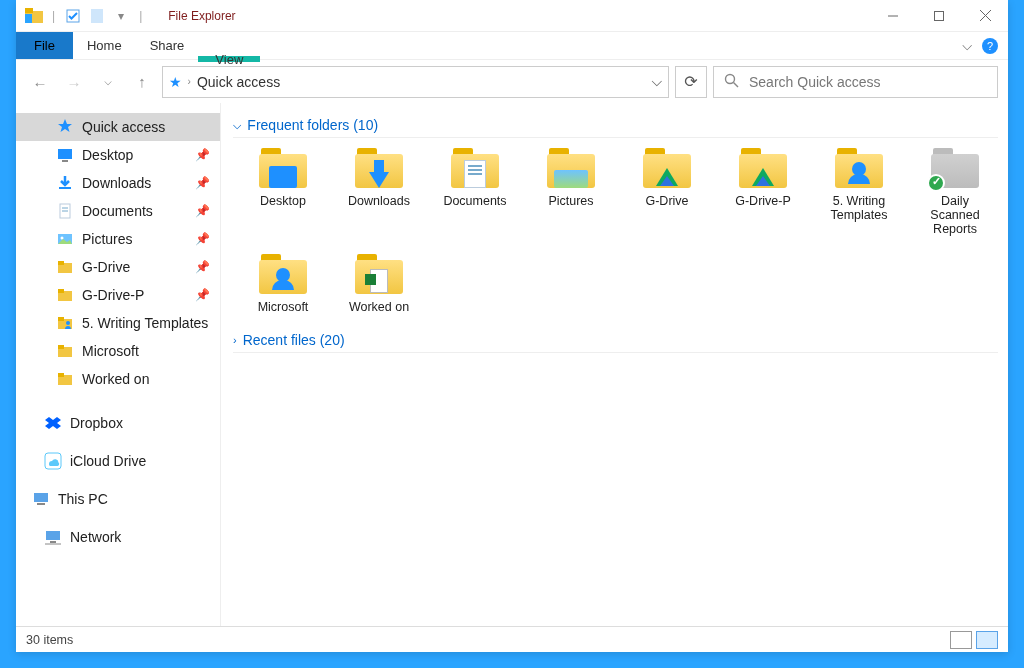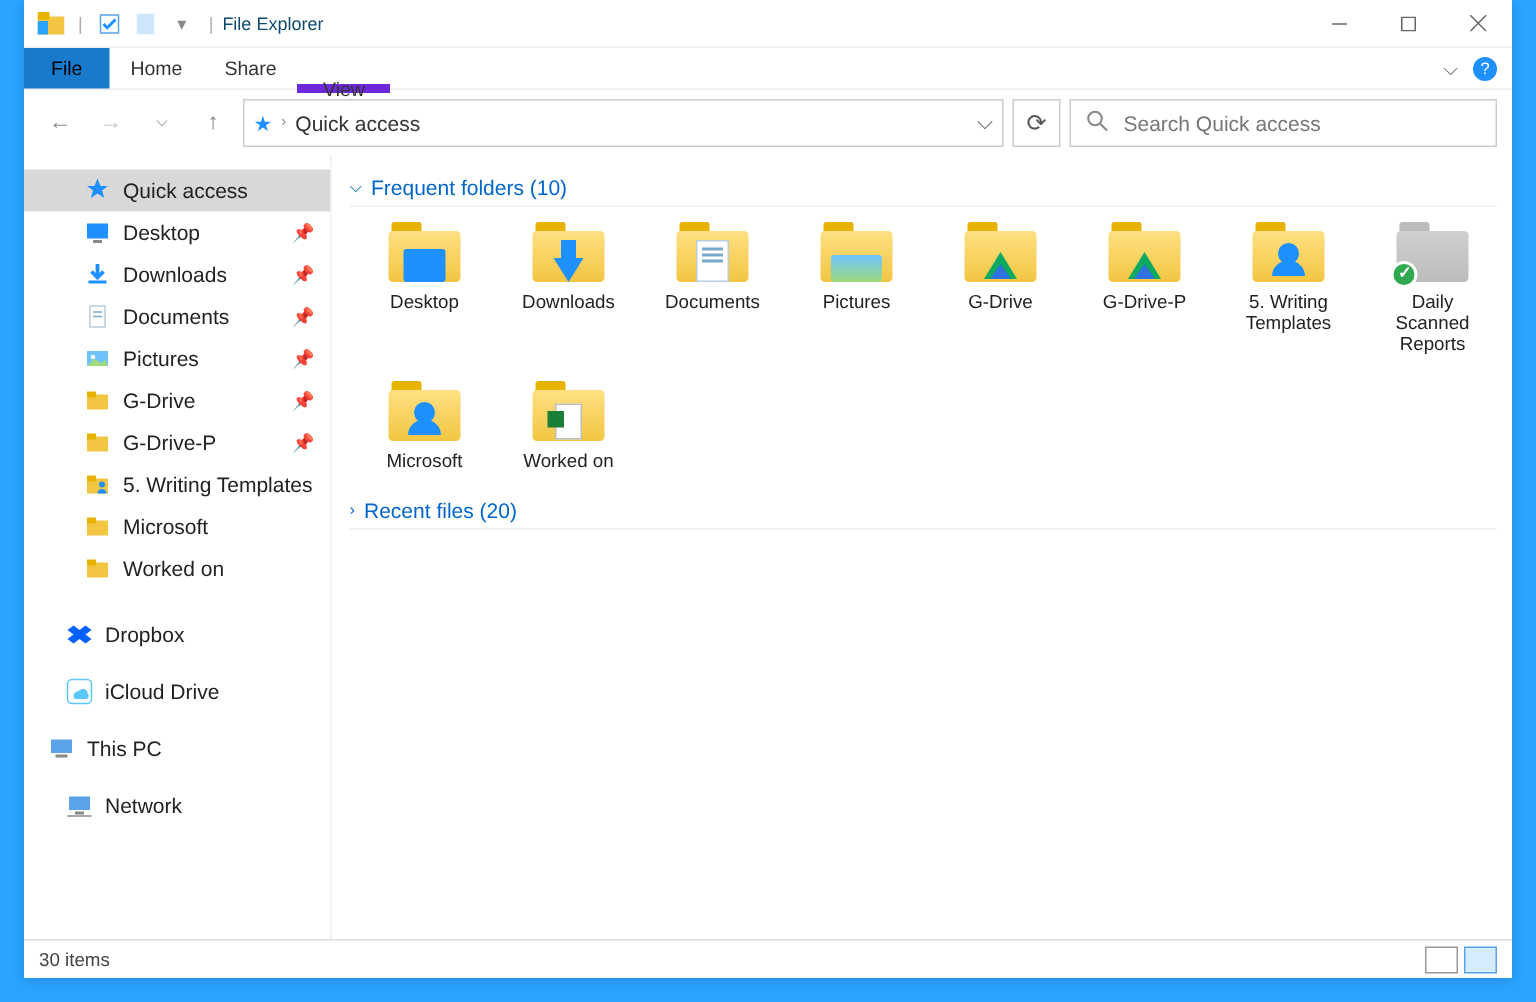--- a/index.html
+++ b/index.html
@@ -2,27 +2,27 @@
 <html><head>
   <meta charset="utf-8">
   <style>
     * { margin: 0; padding: 0; box-sizing: border-box; font-family: "Segoe UI", Tahoma, sans-serif; }
     body { background: #2aa4ff; width: 1024px; height: 668px; overflow: hidden; }
     .window { background: #fff; position: absolute; top: 0; left: 16px; right: 16px; bottom: 16px; display: flex; flex-direction: column; box-shadow: 0 2px 8px rgba(0,0,0,0.15); }
     .titlebar { height: 32px; display: flex; align-items: center; font-size: 12px; color: #666; border-bottom: 1px solid #eee; }
     .titlebar-left { display: flex; align-items: center; padding-left: 6px; }
     .tb-icon { width: 24px; height: 22px; display: inline-flex; align-items: center; justify-content: center; }
     .tb-sep { color: #aaa; margin: 0 6px; }
-    .titlebar-title { color: #0c4a6e; margin-left: 0; }
+    .titlebar-title { color: #7f1d1d; margin-left: 20px; }
     .win-controls { margin-left: auto; display: flex; }
     .win-btn { width: 46px; height: 32px; display: flex; align-items: center; justify-content: center; color: #666; }
     .ribbon-tabs { height: 28px; display: flex; align-items: stretch; border-bottom: 1px solid #eee; }
     .tab { padding: 0 14px; display: flex; align-items: center; font-size: 13px; color: #333; }
     .tab-file { background: #1979ca; color: #000000; padding: 0 18px; }
-    .tab-highlight { border: 3px solid #6d28d9; padding: 0 14px; margin-top: 24px; }
+    .tab-highlight { border: 3px solid #14b8a6; padding: 0 14px; margin-top: 24px; }
     .ribbon-right { margin-left: auto; display: flex; align-items: center; padding-right: 10px; gap: 10px; }
     .chev { color: #666; font-size: 13px; }
     .help { width: 16px; height: 16px; border-radius: 50%; background: #1e90ff; color: #fff; font-size: 11px; display: inline-flex; align-items: center; justify-content: center; }
     .navbar { height: 43px; display: flex; align-items: center; gap: 6px; padding: 0 10px; }
     .nav-btn { width: 28px; height: 28px; display: flex; align-items: center; justify-content: center; color: #888; font-size: 15px; }
     .addr-box { flex: 1; height: 32px; border: 1px solid #ccc; display: flex; align-items: center; padding: 0 6px; gap: 6px; color: #333; font-size: 14px; }
     .addr-box .star { color: #1e90ff; }
     .addr-box .bcsep { color: #888; font-size: 10px; }
     .addr-chev { margin-left: auto; color: #666; }
     .refresh { width: 32px; height: 32px; border: 1px solid #ccc; display:flex; align-items:center; justify-content:center; color:#555;}

